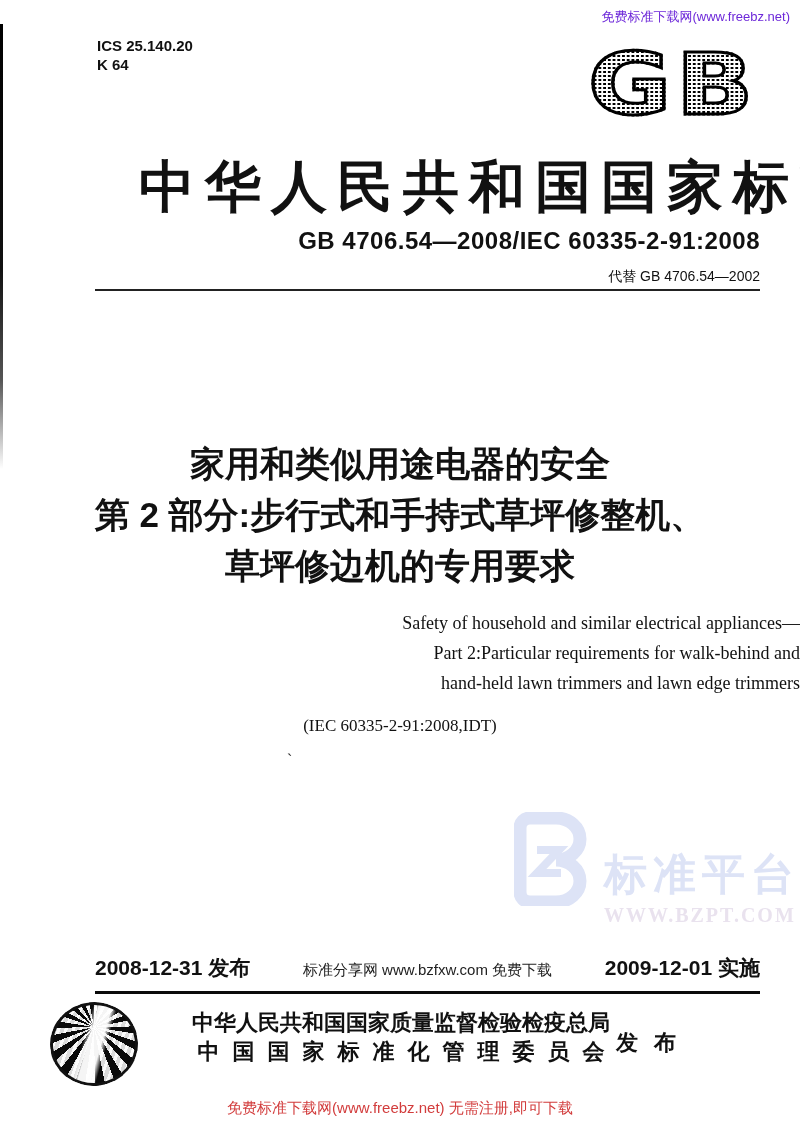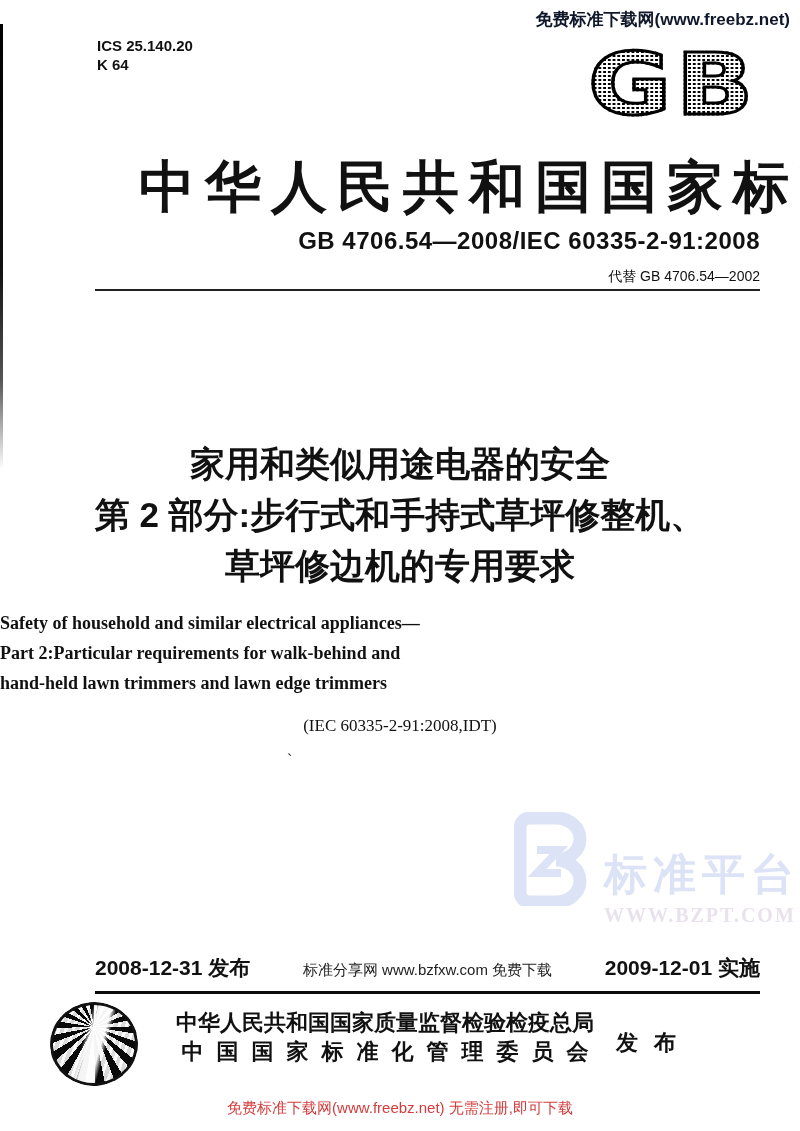--- a/index.html
+++ b/index.html
@@ -4,21 +4,21 @@
 <style>
   html,body{margin:0;padding:0;background:#fff;}
   .page{position:relative;width:800px;height:1131px;background:#fff;overflow:hidden;
         font-family:"Liberation Sans",sans-serif;color:#111;}
 
   
   .edge-artifact{position:absolute;left:0;top:24px;width:3px;height:445px;
     background:linear-gradient(#000 0%,#111 55%,#555 80%,transparent 100%);}
 
   
-  .red-top{position:absolute;top:8px;right:10px;font-size:17px;color:#0f172a;font-weight:bold;}
+  .red-top{position:absolute;top:8px;right:10px;font-size:13px;color:#6d28d9;}
   .red-bottom{position:absolute;top:1099px;left:0;width:100%;text-align:center;
     font-size:15px;color:#d23c3c;}
 
   
   .ics{position:absolute;left:97px;top:36px;font-weight:bold;font-size:15px;line-height:19px;}
 
   
   .gb-logo{position:absolute;top:38px;right:42px;font-family:"DejaVu Sans",sans-serif;
     font-weight:bold;font-size:86px;line-height:92px;letter-spacing:4px;
     transform:scaleX(1.18);transform-origin:right;color:#111;}
@@ -38,22 +38,22 @@
   .std-number{position:absolute;right:40px;top:227px;text-align:right;}
   .std-number .num{font-weight:bold;font-size:24px;letter-spacing:.5px;}
   .std-number .rep{font-size:14px;margin-top:13px;}
   .rule-thin{position:absolute;left:95px;top:289px;width:665px;height:2px;background:#222;}
 
   
   .zh-title{position:absolute;left:0;top:438px;width:100%;text-align:center;
     font-weight:bold;font-size:35px;line-height:51px;}
 
   
-  .en-title{position:absolute;left:0;top:608px;width:100%;text-align:left;
-    font-family:"Liberation Serif",serif;font-weight:bold;font-size:18px;line-height:30px;}
+  .en-title{position:absolute;left:0;top:608px;width:100%;text-align:right;
+    font-family:"Liberation Serif",serif;font-weight:normal;font-size:18px;line-height:30px;}
   .idt-line{position:absolute;left:0;top:716px;width:100%;text-align:center;
     font-family:"Liberation Serif",serif;font-size:17px;}
   .stray-mark{position:absolute;left:287px;top:752px;font-size:16px;color:#333;}
 
   
   .wm{position:absolute;left:514px;top:812px;display:flex;align-items:flex-start;}
   .wm-logo{width:78px;height:94px;}
   .wm-right{margin-left:12px;}
   .wm-name{font-size:43px;font-weight:bold;letter-spacing:6px;line-height:52px;margin-top:36px;}
   .wm-url{font-family:"Liberation Serif",serif;font-size:20px;letter-spacing:2px;
@@ -70,21 +70,21 @@
   .seal{position:absolute;left:50px;top:1002px;width:88px;height:84px;border-radius:50%;
     transform:rotate(-6deg);
     background:
       linear-gradient(112deg,rgba(255,255,255,0) 40%,rgba(255,255,255,.96) 45% 56%,rgba(255,255,255,0) 61%),
       repeating-conic-gradient(from 15deg at 52% 30%,#0a0a0a 0 10deg,rgba(255,255,255,.85) 10deg 20deg),
       repeating-linear-gradient(115deg,rgba(10,10,10,.85) 0 4px,rgba(250,250,250,.9) 4px 7px),
       #222;
     box-shadow:inset 0 0 0 3px #111;}
 
   
-  .authority{position:absolute;left:150px;top:1008px;width:470px;text-align:center;
+  .authority{position:absolute;left:166px;top:1008px;width:470px;text-align:center;
     font-weight:bold;font-size:22px;line-height:29px;white-space:nowrap;}
   .authority .line2{letter-spacing:13px;margin-right:-13px;}
   .publish{position:absolute;left:616px;top:1028px;font-weight:bold;font-size:22px;
     letter-spacing:16px;white-space:nowrap;}
 </style>
 </head>
 <body>
 
 <div class="page">
 

